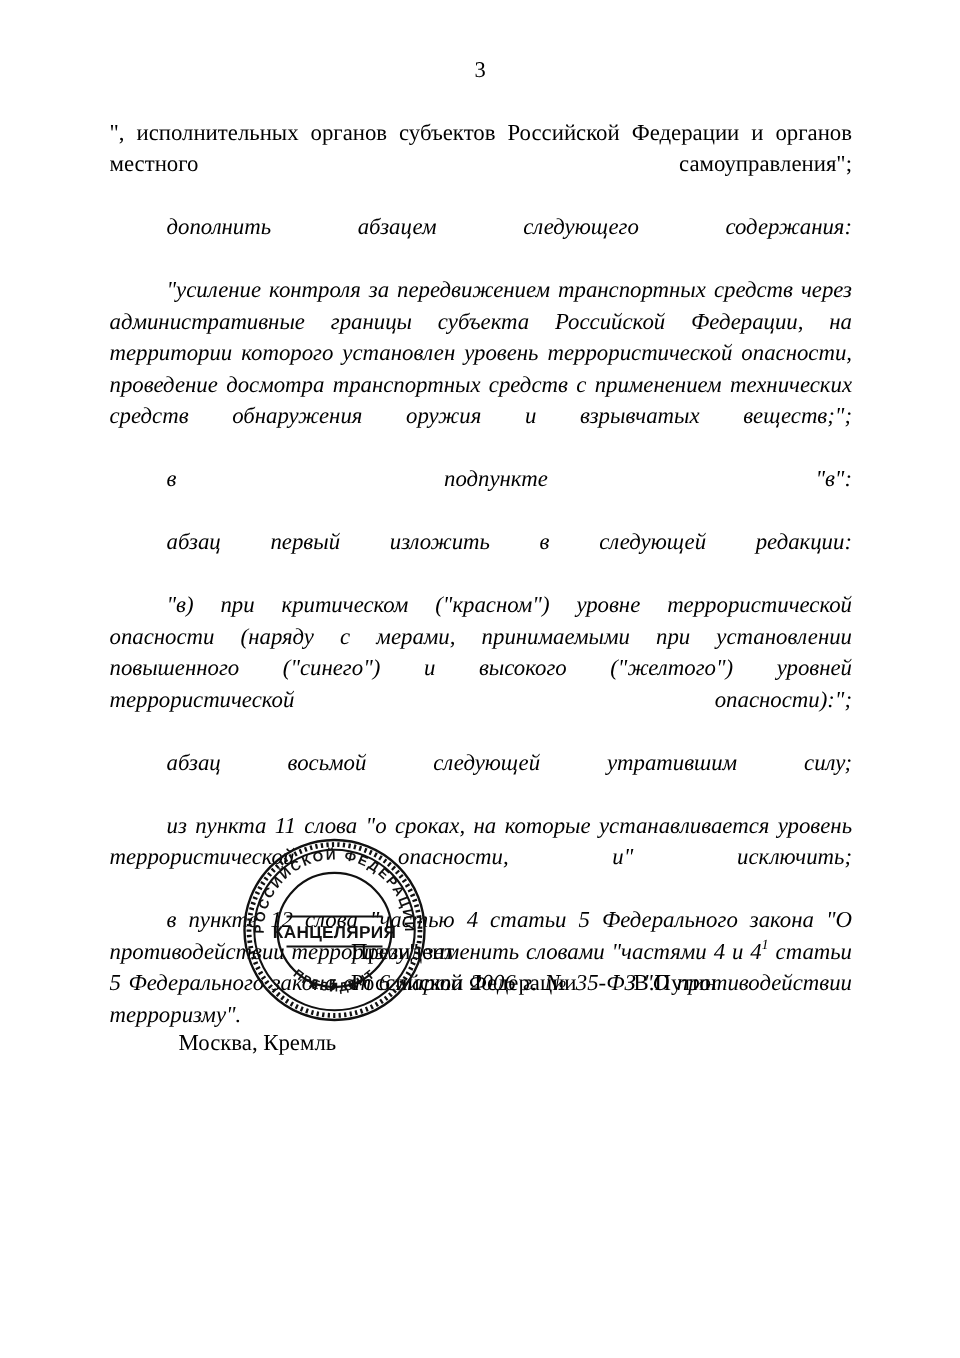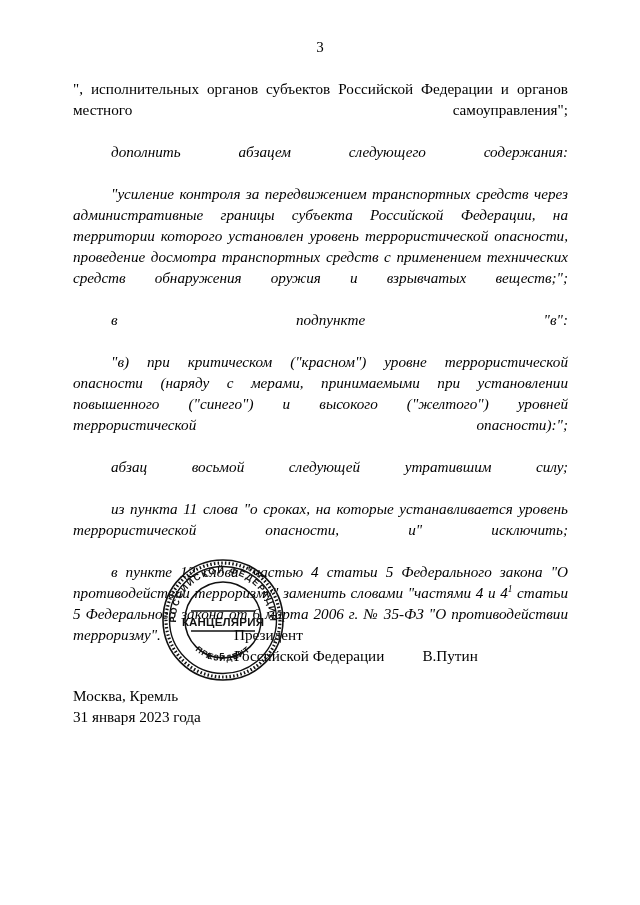--- a/index.html
+++ b/index.html
@@ -79,20 +79,21 @@
   
   .footer {
     position: absolute;
     left: 73px;
     top: 685px;
     font-size: 15.2px;
     line-height: 21px;
   }
   .footer div {
     white-space: pre;
+    margin-left: 46px;
   }
 
   
   .seal {
     position: absolute;
     left: 158px;
     top: 555px;
     width: 130px;
     height: 130px;
     z-index: 2;
@@ -137,20 +138,21 @@
   <div class="body-text">
 
     <p class="para noindent">", исполнительных органов субъектов Российской Федерации и органов местного самоуправления";</p>
 
     <p class="para indent">дополнить абзацем следующего содержания:</p>
 
     <p class="para indent">"усиление контроля за передвижением транспортных средств через административные границы субъекта Российской Федерации, на территории которого установлен уровень террористической опасности, проведение досмотра транспортных средств с применением технических средств обнаружения оружия и взрывчатых веществ;";</p>
 
     <p class="para indent">в подпункте "в":</p>
 
+    <p class="para indent">абзац первый изложить в следующей редакции:</p>
 
     <p class="para indent">"в) при критическом ("красном") уровне террористической опасности (наряду с мерами, принимаемыми при установлении повышенного ("синего") и высокого ("желтого") уровней террористической опасности):";</p>
 
     <p class="para indent">абзац восьмой следующей утратившим силу;</p>
 
     <p class="para indent">из пункта 11 слова "о сроках, на которые устанавливается уровень террористической опасности, и" исключить;</p>
 
     <p class="para indent"><span>в пункте 12 слова "частью 4 статьи 5 Федерального закона "О противодействии терроризму" заменить словами "частями 4 и 4</span><sup>1</sup><span> статьи 5 Федерального закона от 6 марта 2006 г. № 35-ФЗ "О противодействии терроризму".</span></p>
 
 
@@ -186,16 +188,15 @@
     </svg>
   </div>
 
   <div class="signature">
     <div class="sig-line">Президент</div>
     <div class="sig-line"><span>Российской Федерации</span><span class="sig-name">В.Путин</span></div>
   </div>
 
   <div class="footer">
     <div>Москва, Кремль</div>
-    <div>31 января 2023 года</div>
   </div>
 
 </div>
 
 </body></html>

